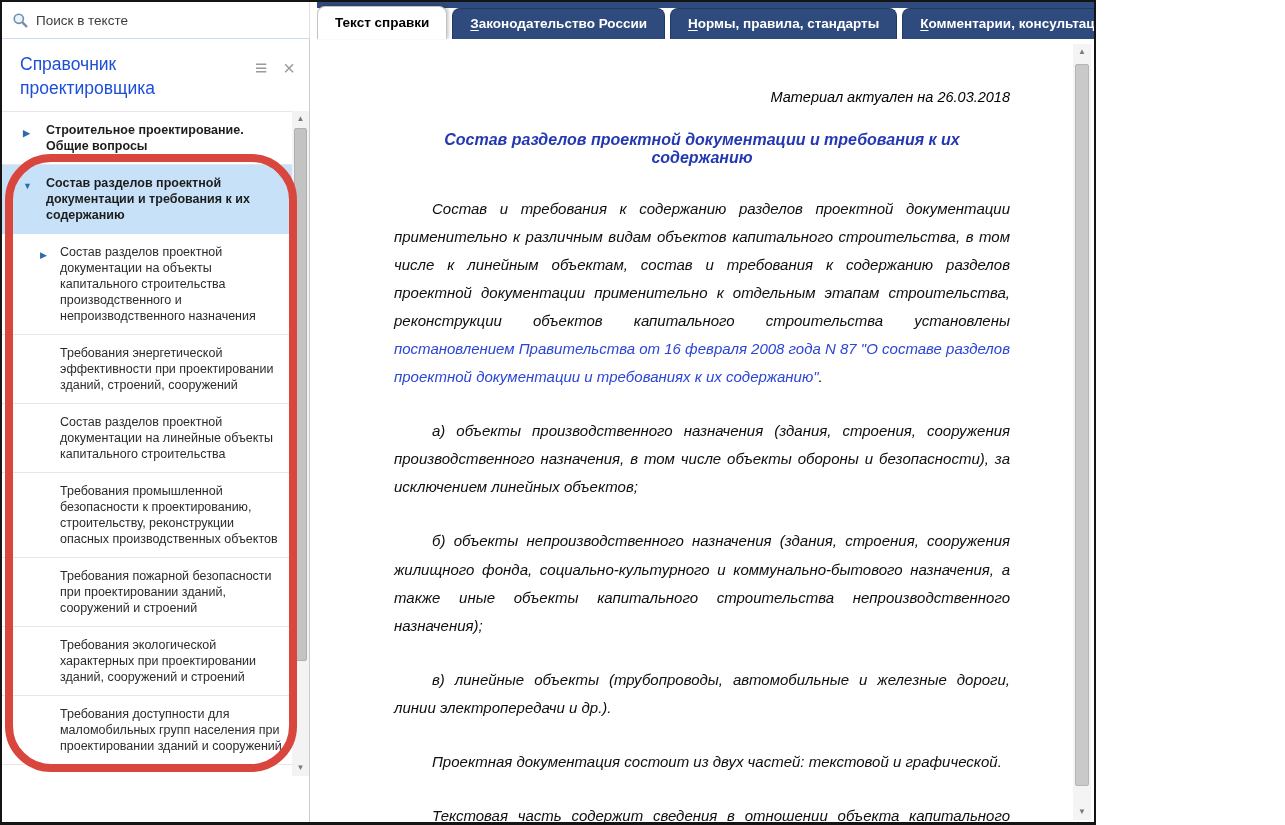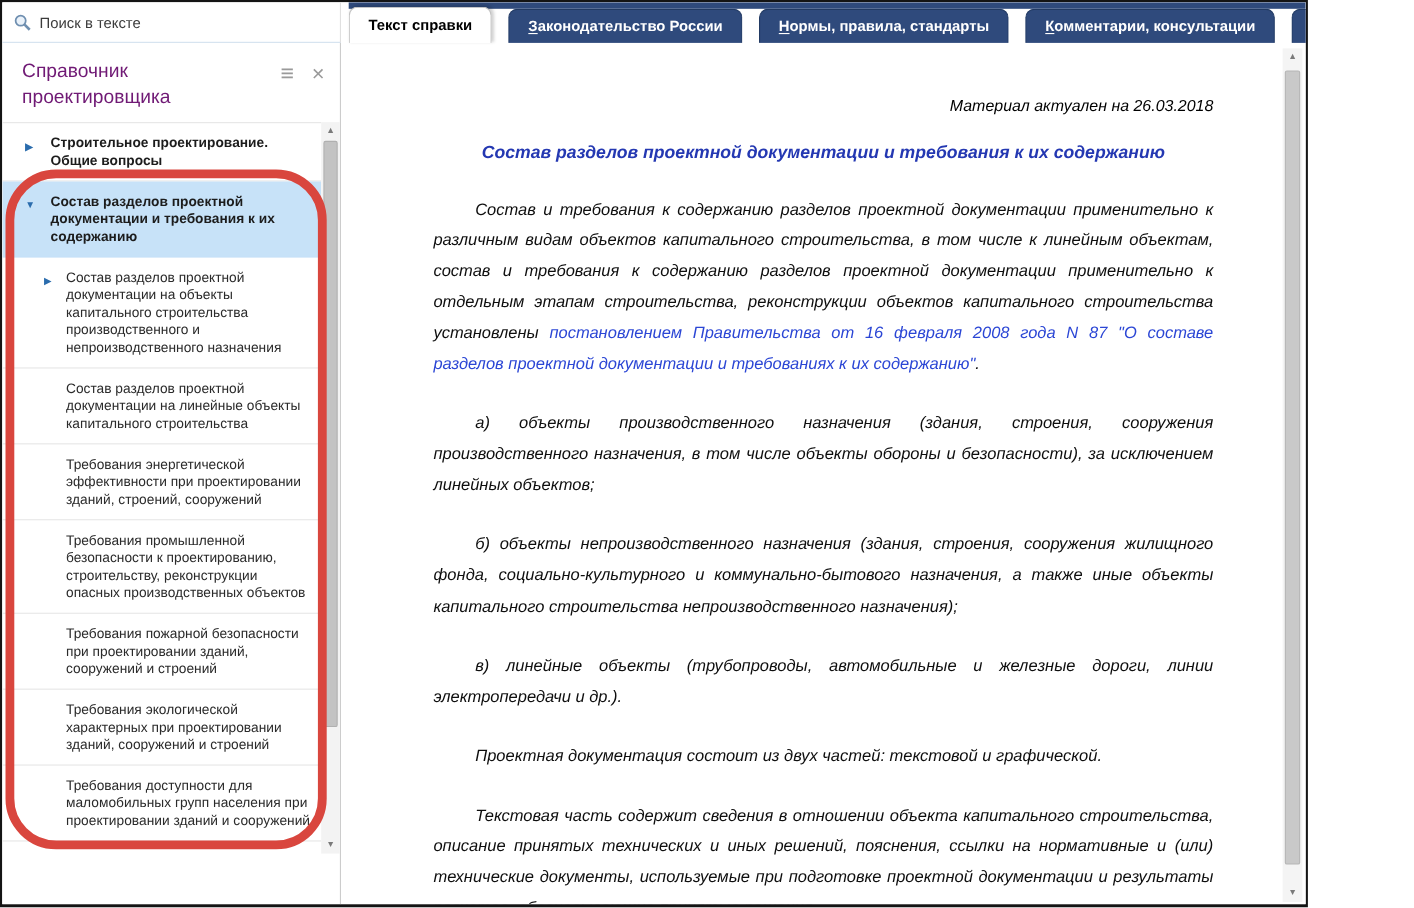--- a/index.html
+++ b/index.html
@@ -1,45 +1,45 @@
 <!DOCTYPE html>
 <html style="--navy: #2f4a7c; --red: #d9463e; --titleblue: #2438b2; --linkblue: #2b46d5;"><head>
 <meta charset="utf-8">
 <style>
   * { margin:0; padding:0; box-sizing:border-box; }
   body { background:#ffffff; font-family:"Liberation Sans", sans-serif; }
-  .app { position:relative; width:1189px; height:825px;
+  .app { position:relative; width:1096px; height:825px;
          border:2px solid #141414; border-bottom-width:3px;
          display:grid; grid-template-columns:308px 1fr; grid-template-rows:37px 1fr;
          background:#fff; overflow:hidden; }
 
   
   .search-top { grid-column:1; grid-row:1; display:flex; align-items:center; gap:7px;
                 padding:0 10px; background:#fff; border-bottom:1px solid #cfdeee;
                 border-right:1px solid #e0e0e0; }
   .search-top input { border:none; outline:none; flex:1; font-size:13.5px; color:#333;
                       font-family:"Liberation Sans", sans-serif; }
   .search-top input::placeholder { color:#3c3c3c; opacity:1; }
 
   
   .tabbar { grid-column:2; grid-row:1; position:relative; background:#fff; }
   .topstrip { position:absolute; top:0; left:7px; right:0; height:6px; background:var(--navy,#2f4a7c); }
   .tabs { position:absolute; left:7px; right:2px; top:0; bottom:0; display:flex; align-items:flex-end; }
-  .tab { height:31px; line-height:29px; padding:0 17px; margin-right:15px; white-space:nowrap;
+  .tab { height:31px; line-height:29px; padding:0 17px; margin-right:5px; white-space:nowrap;
          background:var(--navy,#2f4a7c); color:#fff; font-size:13.5px; font-weight:bold;
          border:1px solid #223a63; border-bottom:none; border-radius:8px 8px 0 0; cursor:default;text-align:right; }
   .tab u { text-underline-offset:2px; }
   .tab.active { background:#fff; color:#000; height:33px; line-height:32px;
                 border-color:#c2c2c2; box-shadow:2px -1px 3px rgba(0,0,0,0.18); z-index:2; }
 
   
   .sidebar { grid-column:1; grid-row:2; position:relative; background:#fff;
              border-right:1px solid #cccccc; overflow:hidden; }
   .sb-header { display:flex; align-items:flex-start; padding:14px 14px 0 18px; height:72px; }
-  .sb-title { color:#701a75; font-size:17.5px; line-height:1.35; width:185px; }
+  .sb-title { color:#1d4ed8; font-size:17.5px; line-height:1.35; width:185px; }
   .sb-icons { margin-left:auto; display:flex; gap:16px; align-items:center; padding-top:4px; }
   .icon-menu { color:#9a9a9a; font-size:21px; line-height:1; cursor:pointer; }
   .icon-close { color:#9a9a9a; font-size:20px; line-height:1; cursor:pointer; }
 
   .tree { position:absolute; top:72px; bottom:46px; left:0; right:0; }
   .tree-items { position:absolute; top:0; bottom:0; left:0; right:17px; overflow:hidden;
                 border-top:1px solid #e6e6e6; }
   .titem { position:relative; padding:10px 6px 10px 44px; font-size:12.5px; line-height:16px;
            color:#1c1c1c; border-bottom:1px solid #e6e6e6; cursor:pointer; }
   .titem.lvl1 { font-weight:bold; }
@@ -118,22 +118,22 @@
         <span class="icon-menu">≡</span>
         <span class="icon-close">×</span>
       </div>
     </div>
 
     <div class="tree">
       <div class="tree-items">
           <div class="titem lvl1"><span class="arrow">▶</span><span>Строительное проектирование. Общие вопросы</span></div>
           <div class="titem lvl1 selected"><span class="arrow">▼</span><span>Состав разделов проектной документации и требования к их содержанию</span></div>
           <div class="titem lvl2"><span class="arrow">▶</span><span>Состав разделов проектной документации на объекты капитального строительства производственного и непроизводственного назначения</span></div>
+          <div class="titem lvl2"><span class="arrow"></span><span>Требования энергетической эффективности при проектировании зданий, строений, сооружений</span></div>
           <div class="titem lvl2"><span class="arrow"></span><span>Состав разделов проектной документации на линейные объекты капитального строительства</span></div>
-          <div class="titem lvl2"><span class="arrow"></span><span>Требования энергетической эффективности при проектировании зданий, строений, сооружений</span></div>
           <div class="titem lvl2"><span class="arrow"></span><span>Требования промышленной безопасности к проектированию, строительству, реконструкции опасных производственных объектов</span></div>
           <div class="titem lvl2"><span class="arrow"></span><span>Требования пожарной безопасности при проектировании зданий, сооружений и строений</span></div>
           <div class="titem lvl2"><span class="arrow"></span><span>Требования экологической характерных при проектировании зданий, сооружений и строений</span></div>
           <div class="titem lvl2"><span class="arrow"></span><span>Требования доступности для маломобильных групп населения при проектировании зданий и сооружений</span></div>
           <div class="titem lvl1"></div>
         </div>
       <div class="v-scroll">
         <span class="sarrow" style="top:0;">▲</span>
         <div class="thumb" style="top:17px; bottom:115px;"></div>
         <span class="sarrow" style="bottom:0;">▼</span>

